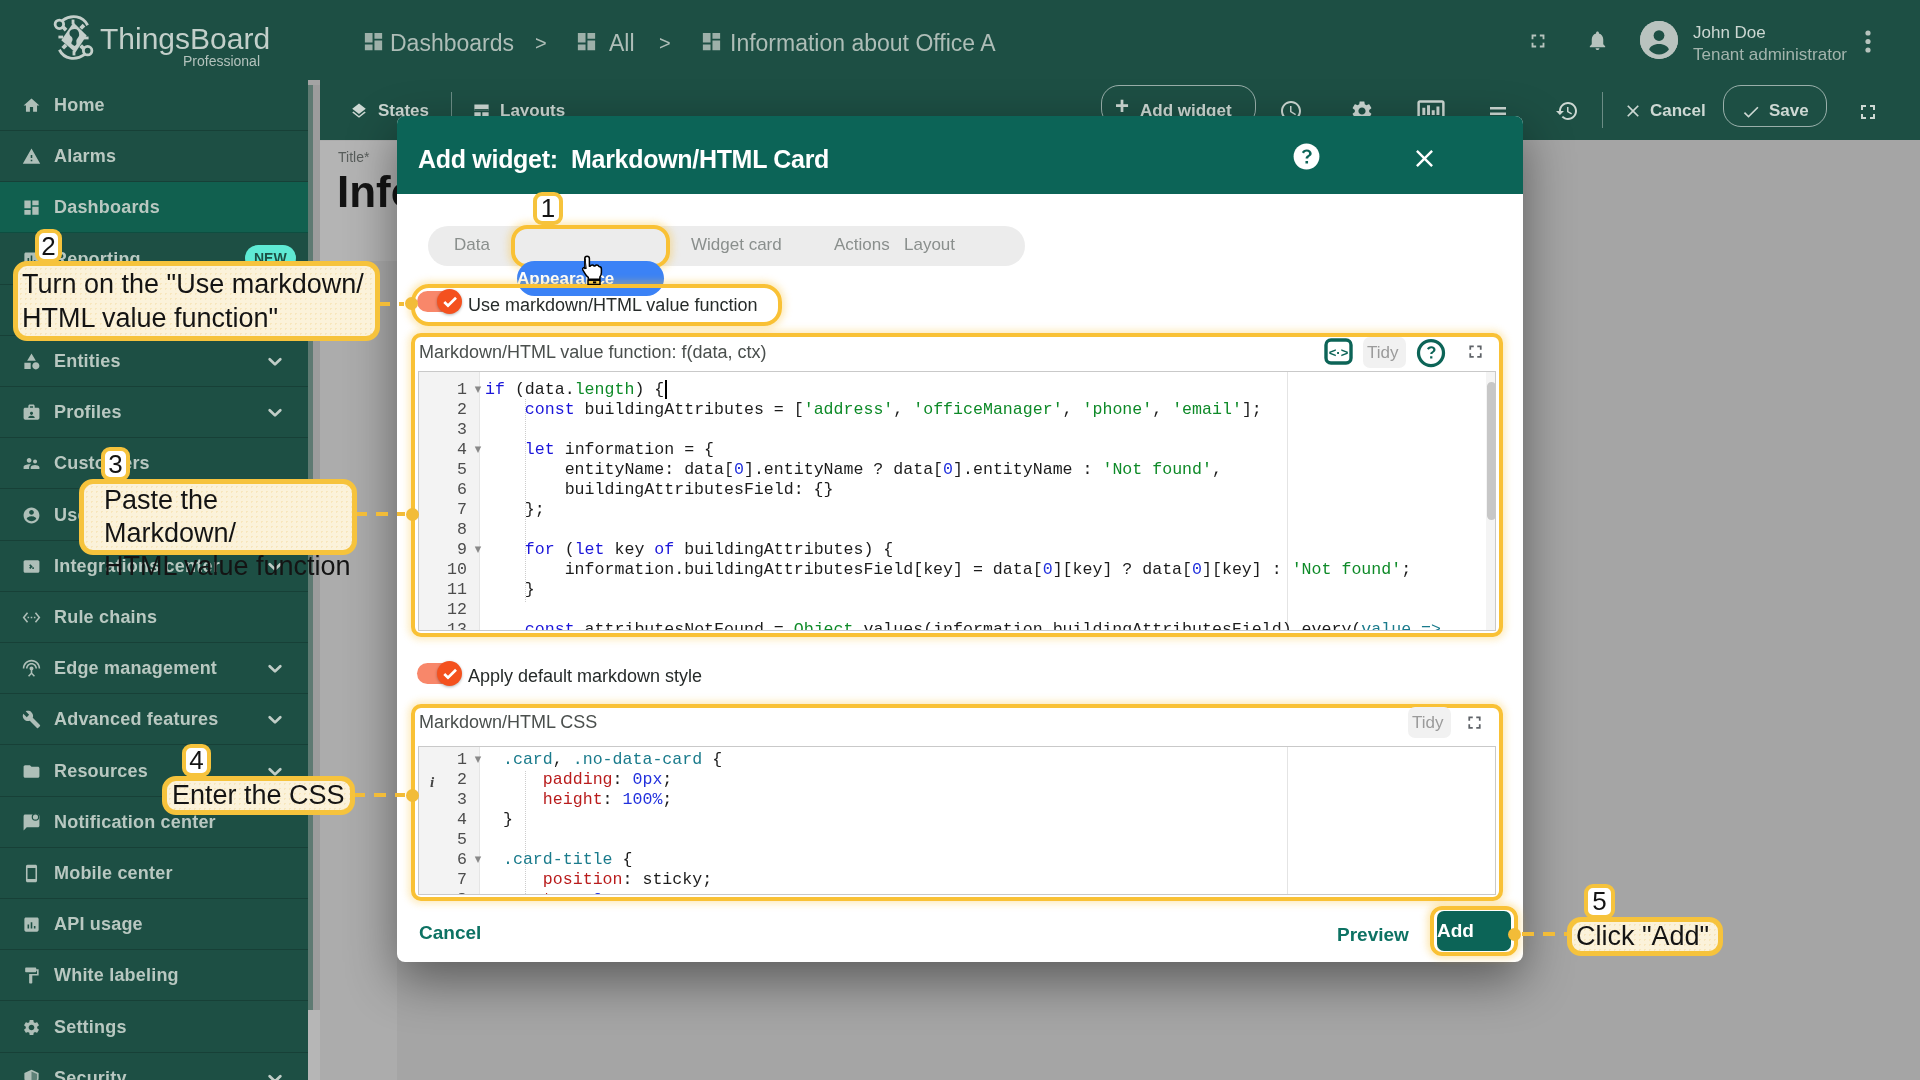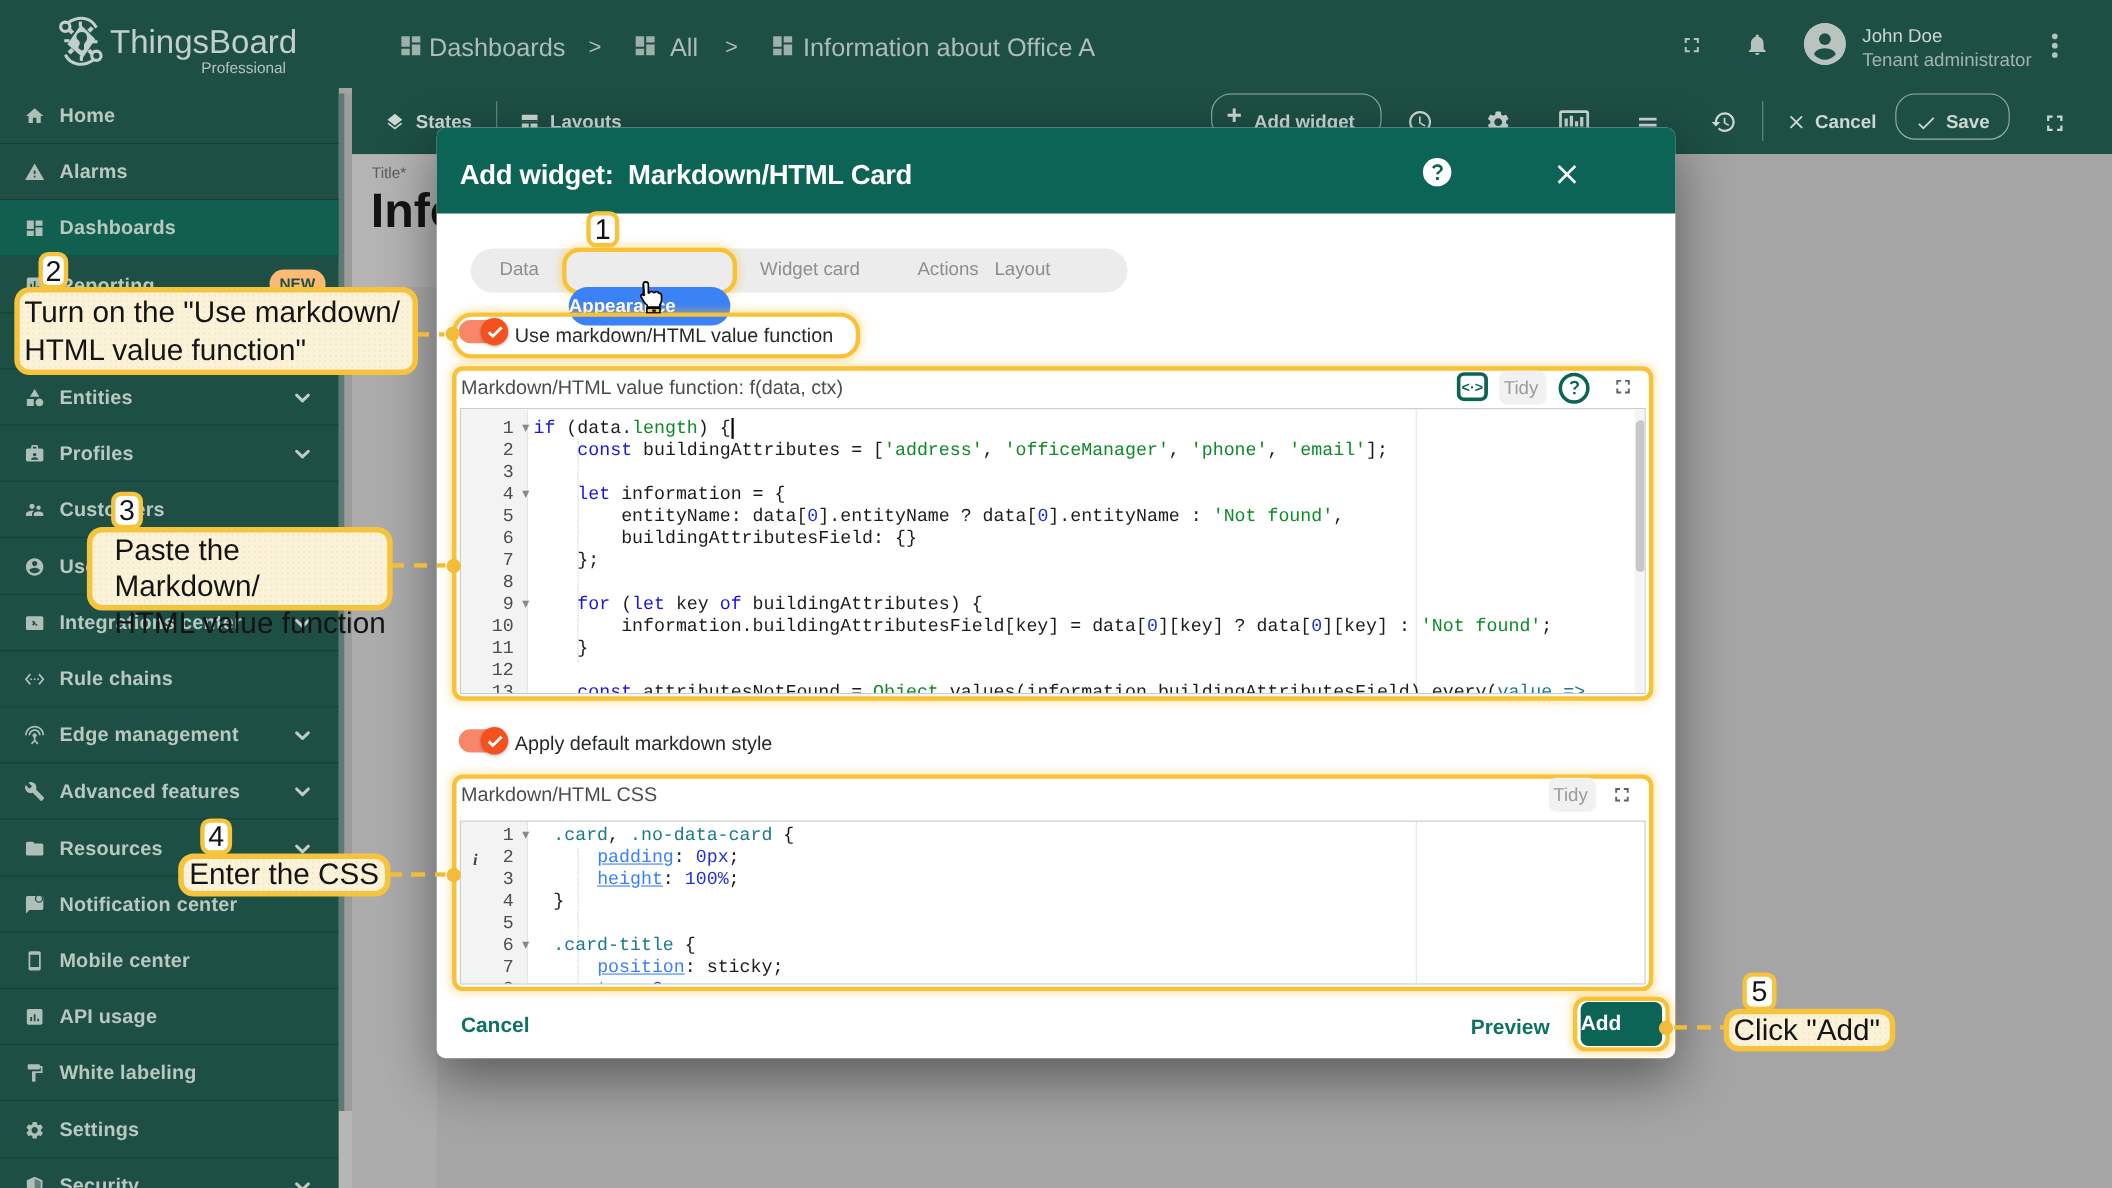--- a/index.html
+++ b/index.html
@@ -9,21 +9,21 @@
   
   #header { left:0; top:0; width:1920px; height:80px; background:#1d4f44; }
   #toolbar { left:320px; top:80px; width:1600px; height:60px; background:#1d4f44; }
   #sidebar { left:0; top:80px; width:308px; height:1000px; background:#1d4f44; }
   .srow { position:absolute; left:0; width:308px; height:51px; border-bottom:1px solid rgba(0,0,0,0.18); color:#b9c8c1; }
   .srow .ic { position:absolute; left:22px; top:16px; width:19px; height:19px; }
   .srow .lb { position:absolute; left:54px; top:15px; font-size:18px; font-weight:bold; letter-spacing:0.2px; }
   .srow .chev { position:absolute; left:264px; top:15px; width:22px; height:22px; }
   .sel { background:#11604f; }
   svg.fill { fill:#aebfb8; }
-  .newbadge { position:absolute; left:245px; top:11px; background:#fdba74; color:#1d4f44; font-size:14px; font-weight:bold; padding:5px 9px; border-radius:14px; }
+  .newbadge { position:absolute; left:245px; top:11px; background:#5eead4; color:#1d4f44; font-size:14px; font-weight:bold; padding:5px 9px; border-radius:14px; }
   
   #logotxt { left:100px; top:22px; color:#c3cfca; font-size:30px; }
   #logosub { left:148px; top:53px; color:#b3c2bc; font-size:14px; width:112px; text-align:right; }
   
   .crumb { top:30px; color:#aebdb7; font-size:23px; }
   .crumbic { top:30px; width:23px; height:23px; }
   
   #jdoe { left:1693px; top:23px; color:#ccd7d2; font-size:17px; }
   #jrole { left:1693px; top:45px; color:#a3b4ad; font-size:17px; }
   #avatar { left:1640px; top:21px; width:38px; height:38px; border-radius:50%; background:#b9c3bf; overflow:hidden; }
@@ -54,21 +54,21 @@
   .panel { position:absolute; left:411px; width:1092px; border:4px solid #f9c135; border-radius:10px; box-shadow:0 0 7px 3px rgba(249,193,53,0.30); background:#fff; }
   .phead { position:absolute; color:#4a4f4d; font-size:18px; }
   .codebox { position:absolute; border:1px solid #c9c9c9; background:#fff; overflow:hidden; }
   .gutter { position:absolute; left:0; top:0; width:61px; height:100%; background:#f3f3f3; border-right:1px solid #e5e5e5; }
   pre.code { position:absolute; font-family:"Liberation Mono", monospace; font-size:16.6px; line-height:20px; color:#1c1c1c; }
   pre.nums { position:absolute; font-family:"Liberation Mono", monospace; font-size:16.6px; line-height:20px; color:#4d4d4d; text-align:right; }
   .k { color:#1b16d9; }   
   .s { color:#0e8a28; }   
   .n { color:#2231dd; }   
   .t { color:#1a7b8c; }   
-  .p { color:#3b82f6;text-decoration:underline; }   
+  .p { color:#b91c1c; }   
   .ruler { position:absolute; width:1px; background:#e4e4e4; }
   .iguide { position:absolute; width:0; border-left:1px dotted #cccccc; }
   
   .co { position:absolute; box-sizing:border-box; background:#fbf2da; border:5px solid #f6c33c; border-radius:14px; color:#141414; font-size:27px;
         background-image:radial-gradient(rgba(230,180,60,0.18) 1px, transparent 1px); background-size:5px 5px; }
   .cobadge { position:absolute; box-sizing:border-box; background:#ffffff; border:4px solid #f6c33c; border-radius:9px; color:#141414; font-size:26px; text-align:center; }
   .dash { position:absolute; height:4px; background-image:repeating-linear-gradient(90deg,#f2bc38 0 12px,transparent 12px 21px); }
   .dot { position:absolute; width:13px; height:13px; border-radius:50%; background:#f2bc38; }
   .tealtxt { color:#0d7263; font-weight:bold; font-size:19px; }
 </style>

